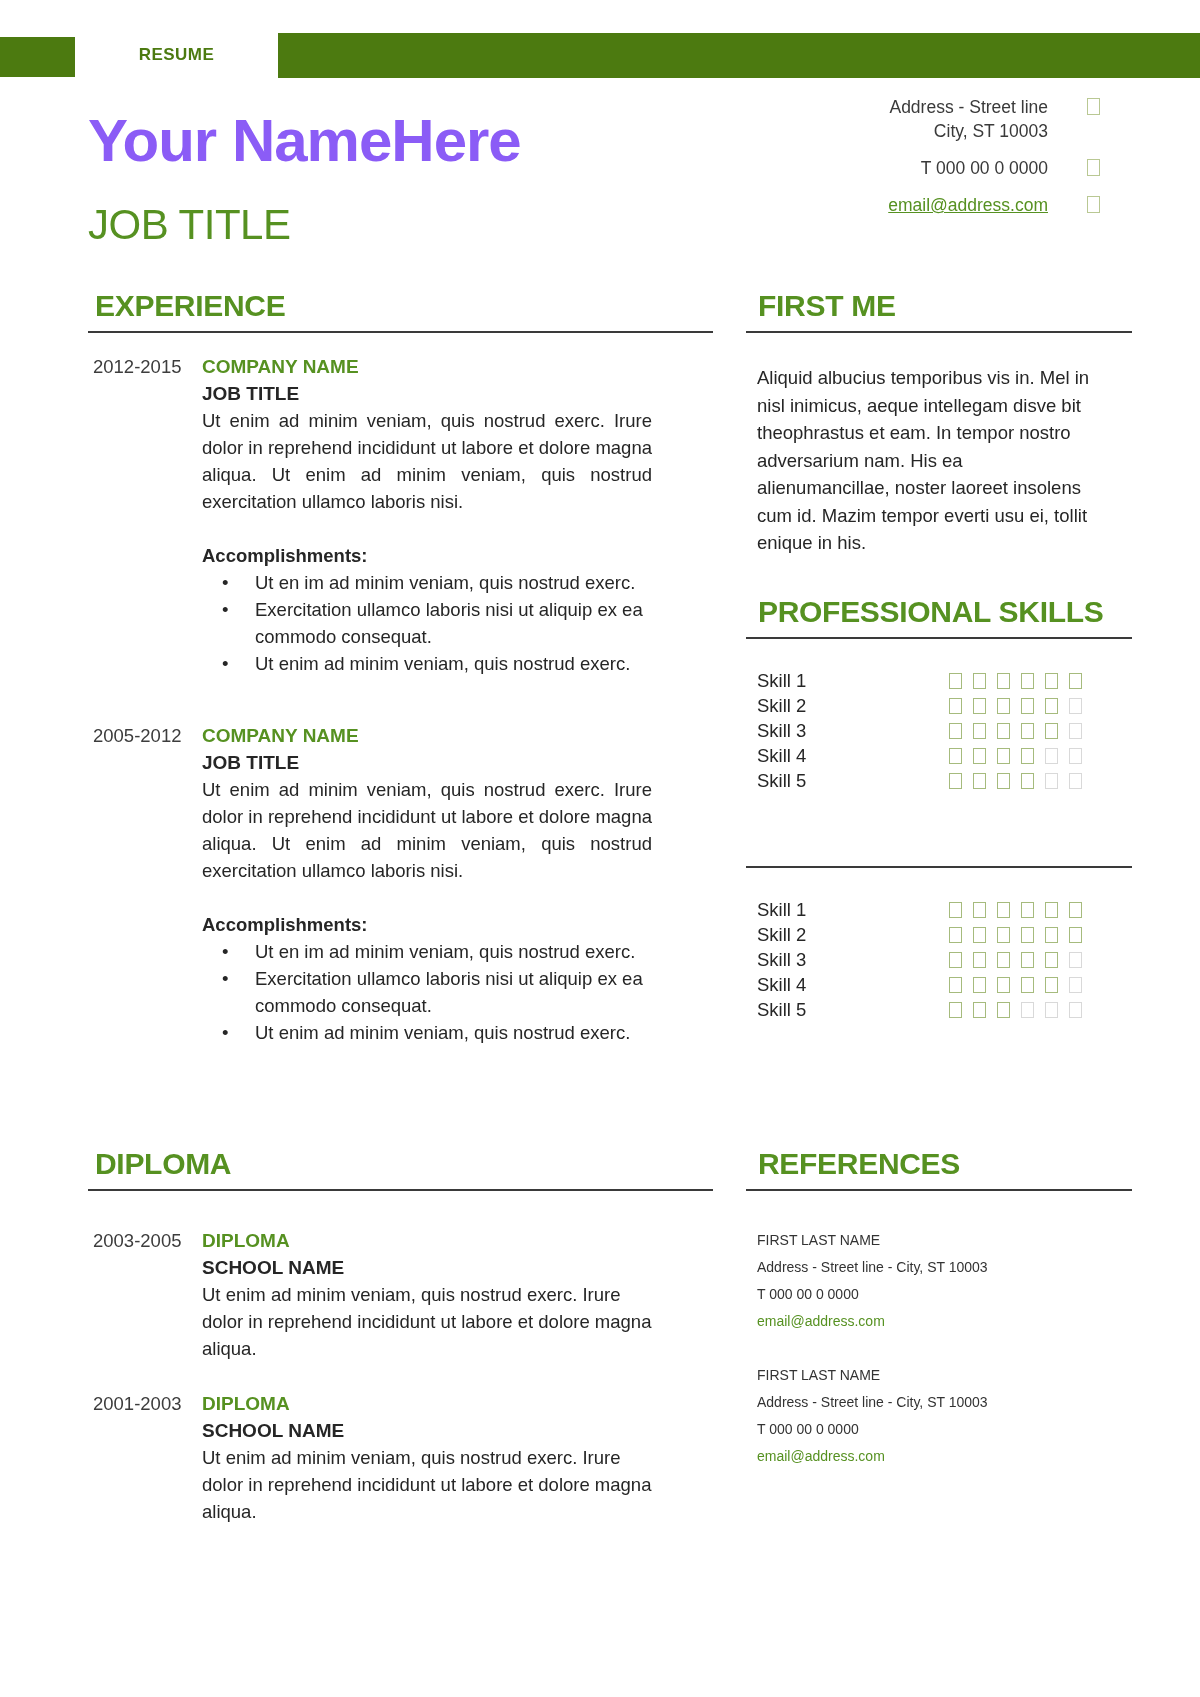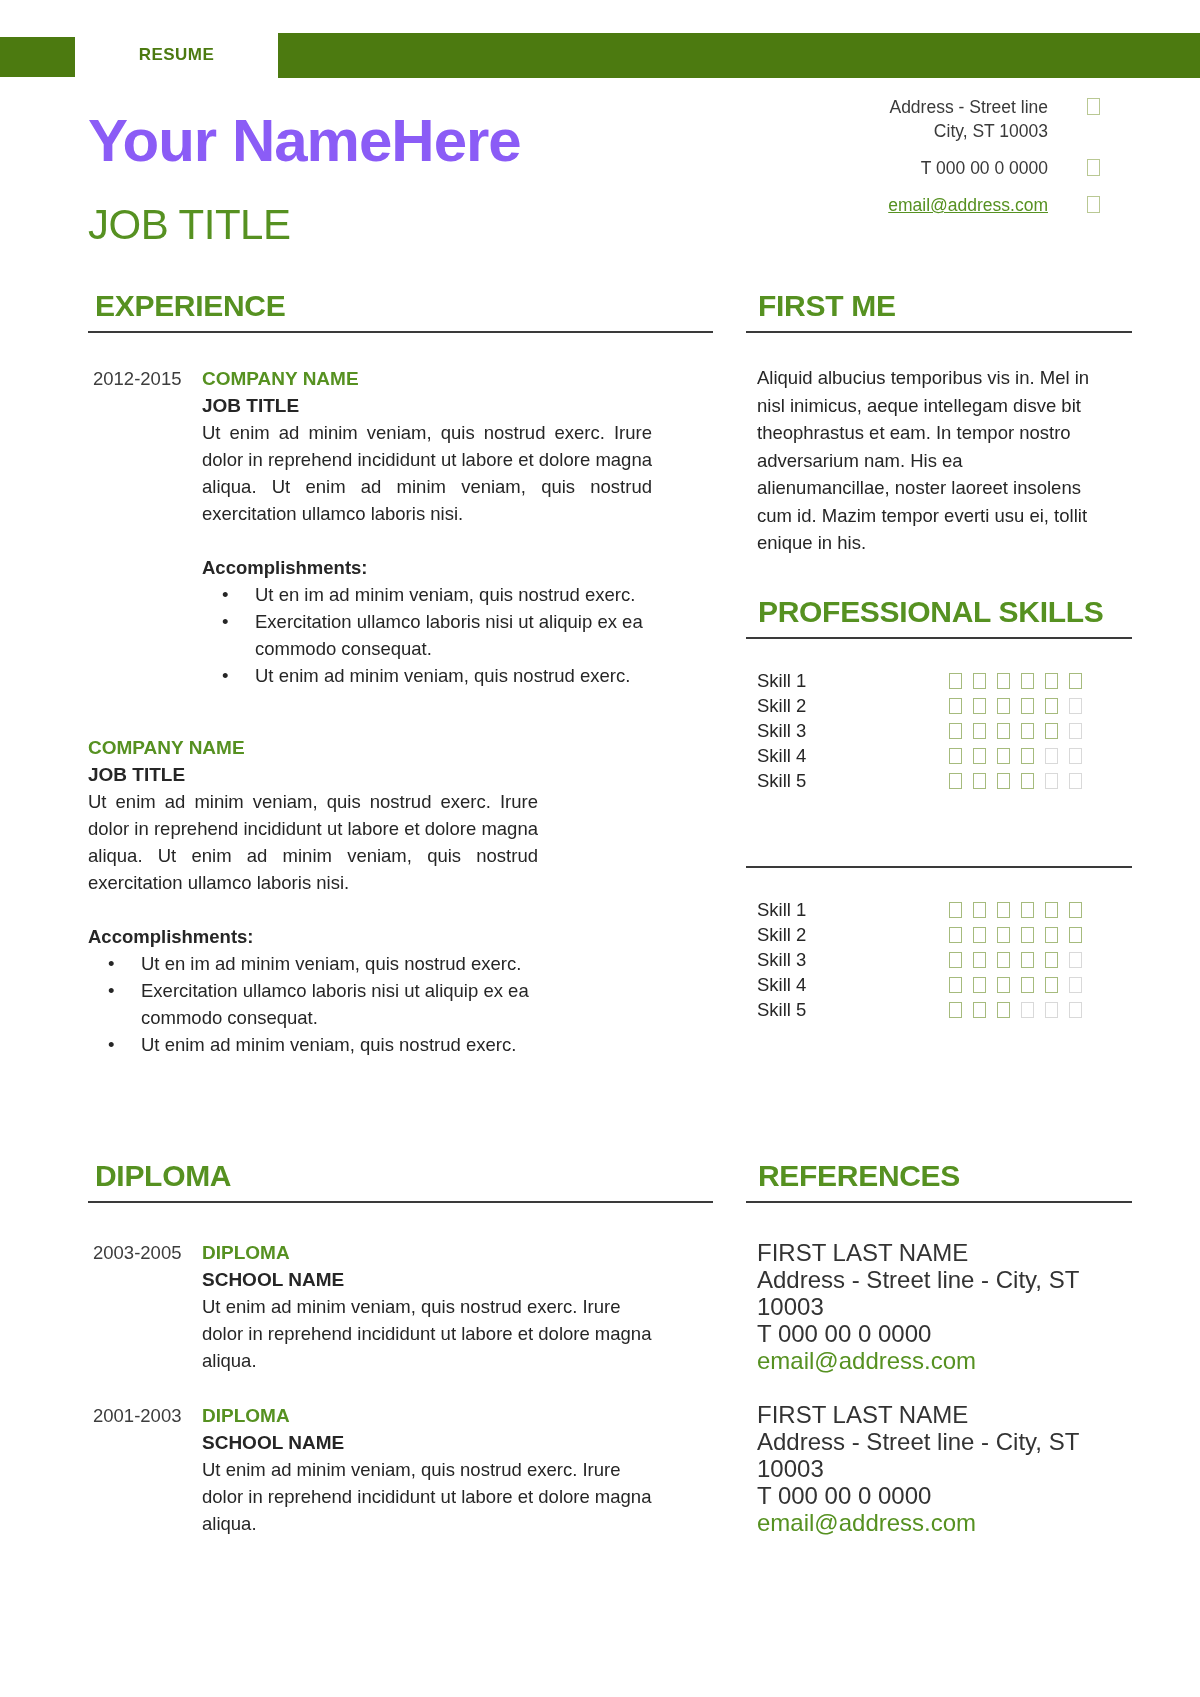--- a/index.html
+++ b/index.html
@@ -50,21 +50,21 @@
   }
   .sec-head {
     color:#569121; font-weight:700; font-size:30px; line-height:30px;
     letter-spacing:-.3px; margin:0 0 10px;
   }
   .left .sec-head { padding-left:7px; }
   .right .sec-head { padding-left:12px; }
   .rule { border:none; border-top:2px solid #3a3a3a; margin:0; }
   .row2 { margin-top:103px; }
   
-  .entry { display:flex; margin-top:32px; }
+  .entry { display:flex; margin-top:20px; }
   .entry + .entry { margin-top:45px; }
   .entry-dates {
     width:114px; padding-left:5px; flex-shrink:0;
     font-size:18.5px; line-height:27px; color:#3d3d3d;
   }
   .entry-body { width:450px; }
   .company { color:#569121; font-weight:700; font-size:19px; line-height:27px; }
   .etitle  { color:#262626; font-weight:700; font-size:19px; line-height:27px; }
   .para { font-size:18.5px; line-height:27px; margin:0; }
   .para.just { text-align:justify; }
@@ -85,21 +85,21 @@
   .skill-row {
     display:flex; align-items:center; padding-left:11px; height:25px;
     font-size:18.5px;
   }
   .skill-label { width:192px; }
   .boxes { display:flex; gap:11px; }
   .box { width:13px; height:16px; border:1.5px solid #d9d9d9; }
   .box-on  { border-color:#a6bb7d; }
   .box-off { border-color:#d9d9d9; }
   
-  .ref-entry { padding-left:11px; font-size:24px; line-height:27px; margin-top:36px; color:#333333; }
+  .ref-entry { padding-left:11px; font-size:14px; line-height:27px; margin-top:36px; color:#333333; }
   .ref-entry + .ref-entry { margin-top:27px; }
   .ref-email { color:#569121; }
 </style>
 </head>
 <body>
 
 <div class="topbar-left"></div>
 <div class="topbar-main"></div>
 <div class="resume-label">RESUME</div>
 
@@ -141,20 +141,21 @@
         <div class="acc-label">Accomplishments:</div>
         <ul class="acc">
           <li>Ut en im ad minim veniam, quis nostrud exerc.</li>
           <li>Exercitation ullamco laboris nisi ut aliquip ex ea commodo consequat.</li>
           <li>Ut enim ad minim veniam, quis nostrud exerc.</li>
         </ul>
       </div>
     </div>
 
     <div class="entry">
+      <div class="entry-dates">2005-2012</div>
       <div class="entry-body">
         <div class="company">COMPANY NAME</div>
         <div class="etitle">JOB TITLE</div>
         <p class="para just">Ut enim ad minim veniam, quis nostrud exerc. Irure dolor in reprehend incididunt ut labore et dolore magna aliqua. Ut enim ad minim veniam, quis nostrud exercitation ullamco laboris nisi.</p>
         <div class="acc-label">Accomplishments:</div>
         <ul class="acc">
           <li>Ut en im ad minim veniam, quis nostrud exerc.</li>
           <li>Exercitation ullamco laboris nisi ut aliquip ex ea commodo consequat.</li>
           <li>Ut enim ad minim veniam, quis nostrud exerc.</li>
         </ul>

